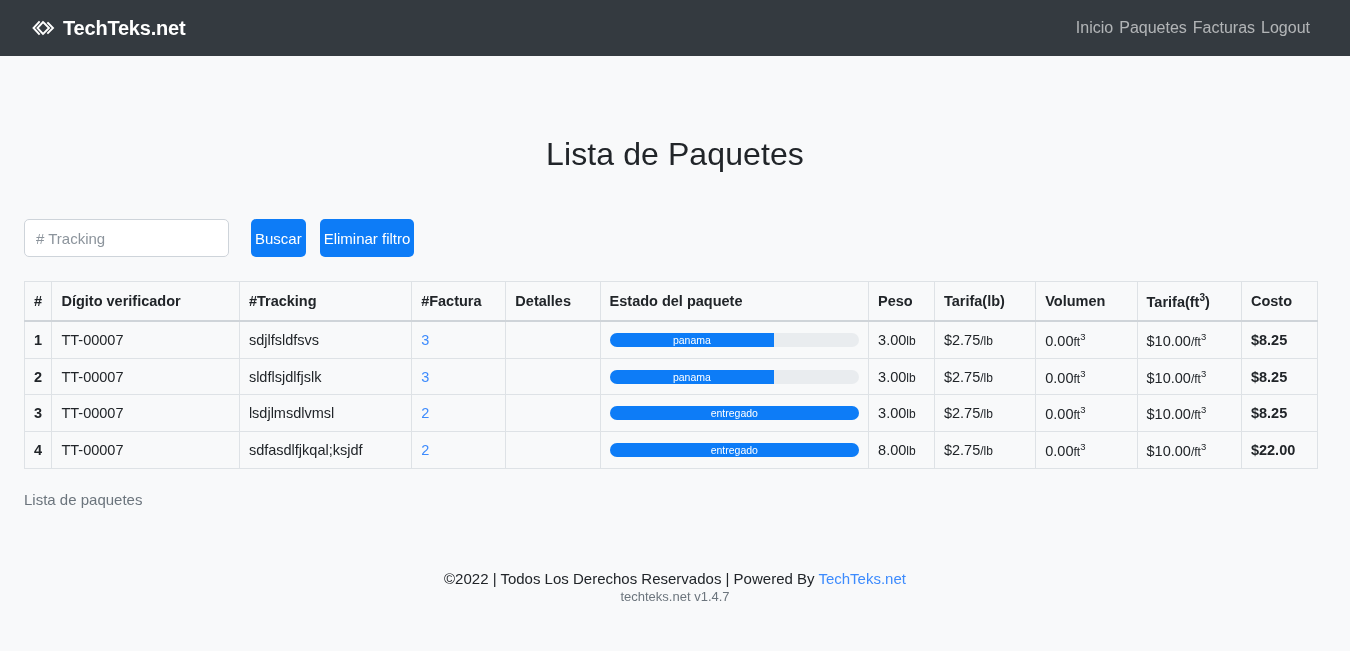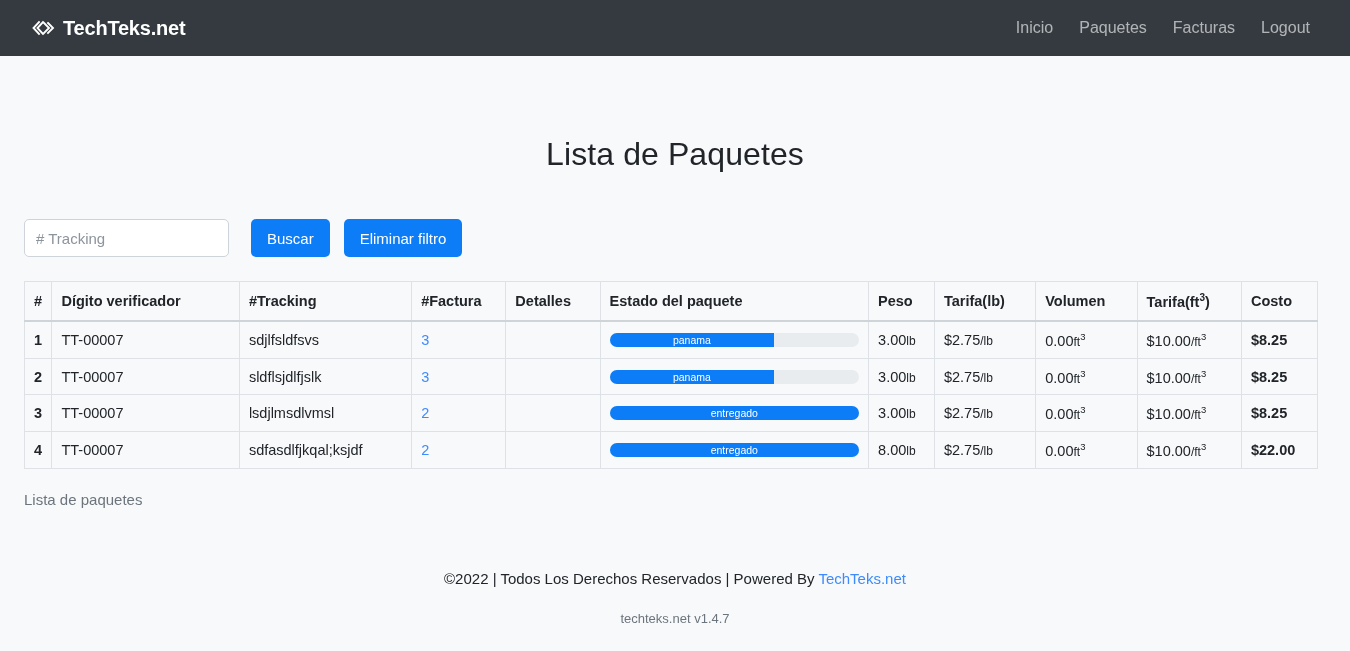--- a/index.html
+++ b/index.html
@@ -33,21 +33,21 @@
     white-space: nowrap;
   }
   .brand-icon {
     display: inline-flex;
     align-items: center;
     line-height: 1;
   }
   .nav-links {
     display: flex;
     align-items: flex-end;
-    gap: 26px;
+    gap: 6px;
   }
   .nav-link {
     color: rgba(255,255,255,0.62);
     font-size: 16px;
     text-decoration: none;
     white-space: nowrap;
   }
 
   
   .page-title {
@@ -85,21 +85,21 @@
   .tracking-input::placeholder { color: #8c949c; }
 
   .btn {
     height: 38px;
     border: none;
     border-radius: 5px;
     background: #0d7cf7;
     color: #ffffff;
     font-size: 15px;
     font-family: "Liberation Sans", sans-serif;
-    padding: 0 16px;
+    padding: 0 4px;
     cursor: pointer;
     white-space: nowrap;
   }
   .btn-buscar { margin-left: 8px; }
 
   
   table.pkg-table {
     margin-top: 24px;
     width: 1294px;
     border-collapse: collapse;
@@ -176,21 +176,21 @@
   }
   .footer-main {
     font-size: 15px;
     color: #212529;
   }
   .footer-link {
     color: #3d8bfd;
     text-decoration: none;
   }
   .footer-version {
-    margin-top: 24px;
+    margin-top: 2px;
     font-size: 13px;
     color: #6c757d;
     text-align: center;
   }
 </style>
 </head>
 <body>
 
 <div class="navbar">
   <a class="brand" href="#">

